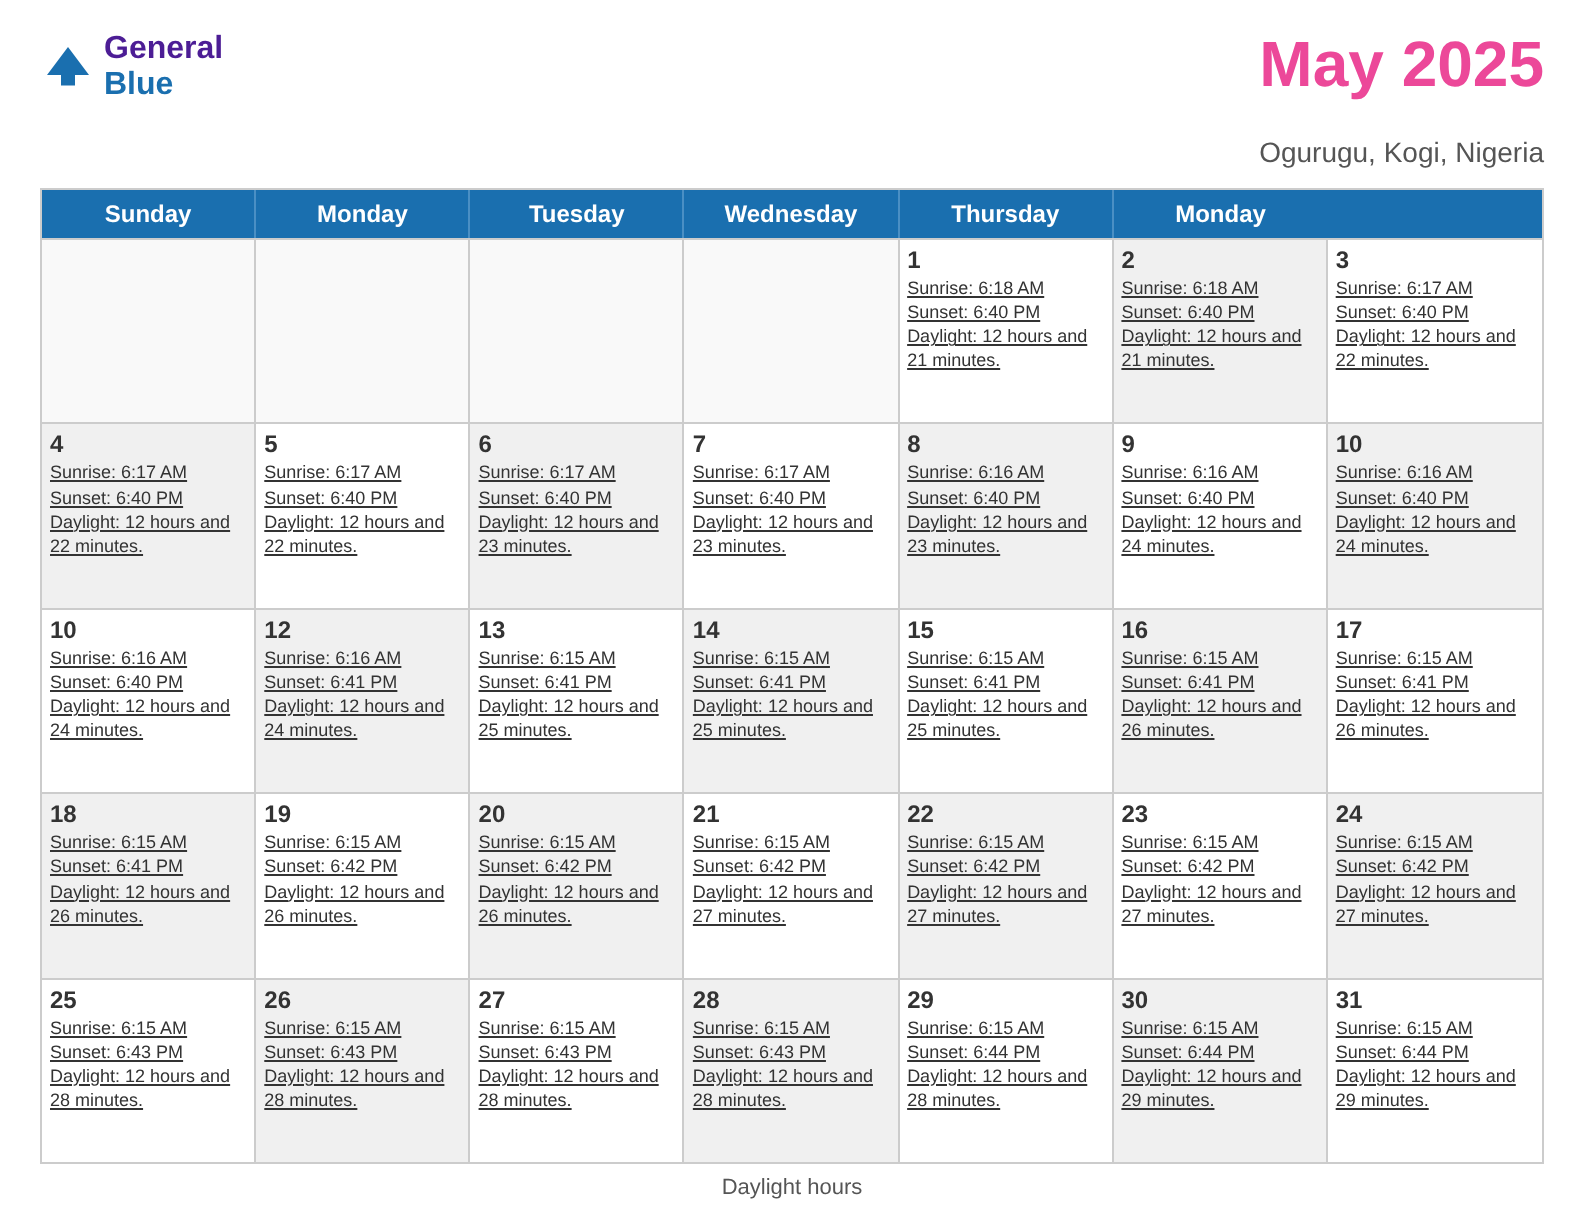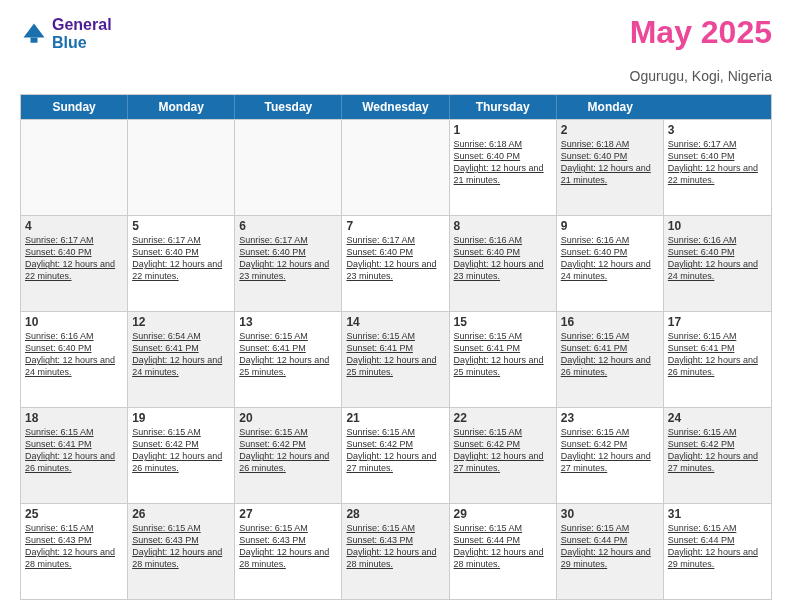--- a/index.html
+++ b/index.html
@@ -236,21 +236,21 @@
         <div class="cal-row">
           <div class="cal-cell">
             <span class="day-num">10</span>
             <div class="day-info">Sunrise: 6:16 AM
 Sunset: 6:40 PM
 Daylight: 12 hours
 and 24 minutes.</div>
           </div>
           <div class="cal-cell shaded">
             <span class="day-num">12</span>
-            <div class="day-info">Sunrise: 6:54 AM
+            <div class="day-info">Sunrise: 6:16 AM
 Sunset: 6:41 PM
 Daylight: 12 hours
 and 24 minutes.</div>
           </div>
           <div class="cal-cell">
             <span class="day-num">13</span>
             <div class="day-info">Sunrise: 6:15 AM
 Sunset: 6:41 PM
 Daylight: 12 hours
 and 25 minutes.</div>
@@ -382,13 +382,14 @@
             <span class="day-num">31</span>
             <div class="day-info">Sunrise: 6:15 AM
 Sunset: 6:44 PM
 Daylight: 12 hours
 and 29 minutes.</div>
           </div>
         </div>
       </div>
   </div>
 
+  <div class="footer">Daylight hours</div>
 </div>
 
 </body></html>

